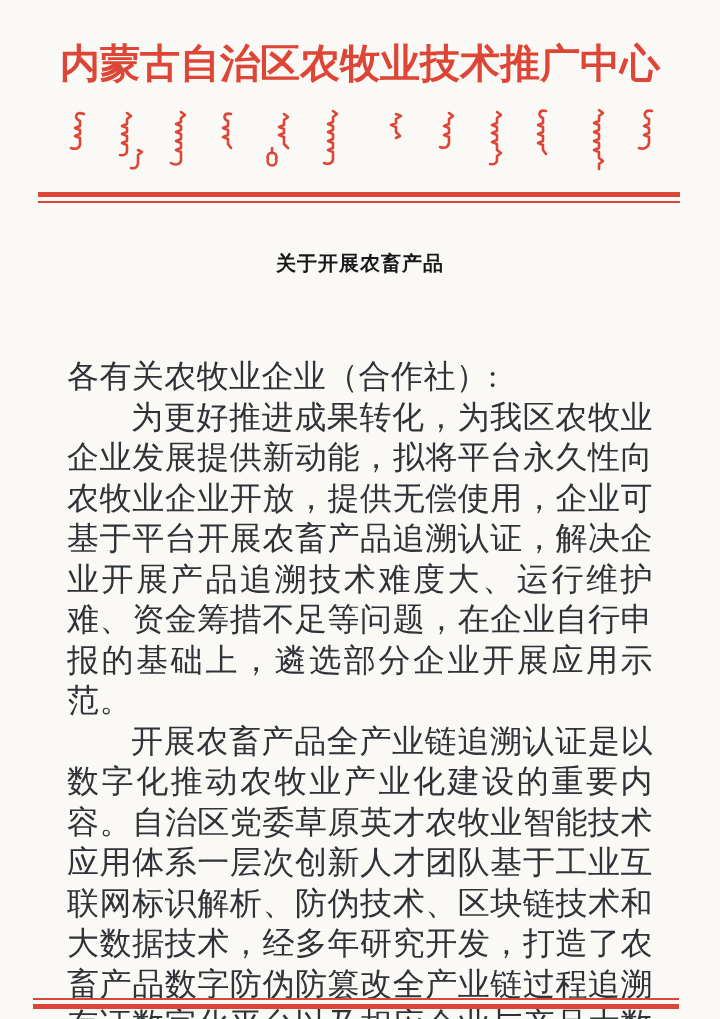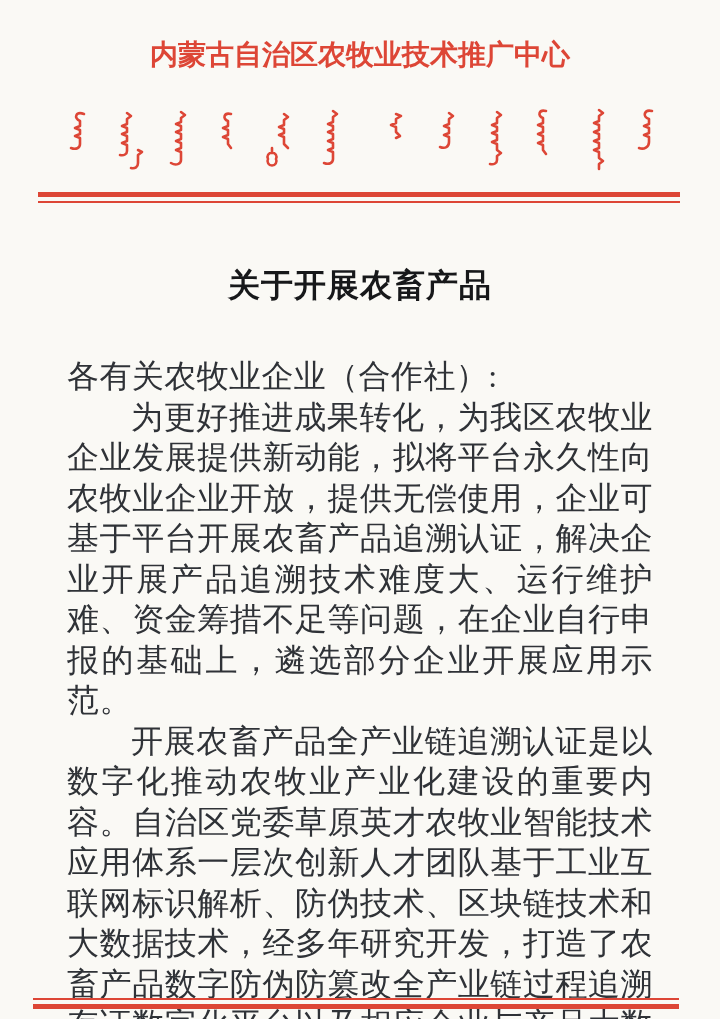--- a/index.html
+++ b/index.html
@@ -6,40 +6,40 @@
   .page{
     position:relative;
     width:720px;height:1019px;
     background:var(--paper,#faf9f5);
     font-family:"Liberation Serif","DejaVu Serif",serif;
     overflow:hidden;
   }
   .org-name{
     position:absolute;top:36px;left:0;right:0;
     text-align:center;
-    font-size:28px;font-weight:700;
+    font-size:40px;font-weight:700;
     letter-spacing:0px;
     color:var(--accent-red,#dd4636);
     white-space:nowrap;
   }
   .mongolian-band{
     position:absolute;top:106px;left:0;
     width:720px;height:70px;
   }
   .rule{position:absolute;left:38px;width:642px;}
   .rule-top{top:192px;}
   .rule-bottom{top:998px;left:33px;width:646px;}
   .rule .thick{height:5px;background:var(--accent-red,#dd4636);}
   .rule .thin{height:2px;background:var(--accent-red,#dd4636);}
   .rule .gap{height:4px;}
   .doc-title{
-    position:absolute;top:258px;left:0;right:0;
+    position:absolute;top:236px;left:0;right:0;
     text-align:center;
     font-weight:700;
-    font-size:32px;line-height:55px;
+    font-size:20px;line-height:55px;
     letter-spacing:1px;
     color:var(--title-ink,#17181a);
   }
   .body-text{
     position:absolute;top:356px;left:67px;width:586px;
     font-size:32px;line-height:40.5px;
     letter-spacing:0.4px;
     color:var(--ink,#2f3237);
     text-align:justify;
     word-break:break-all;

